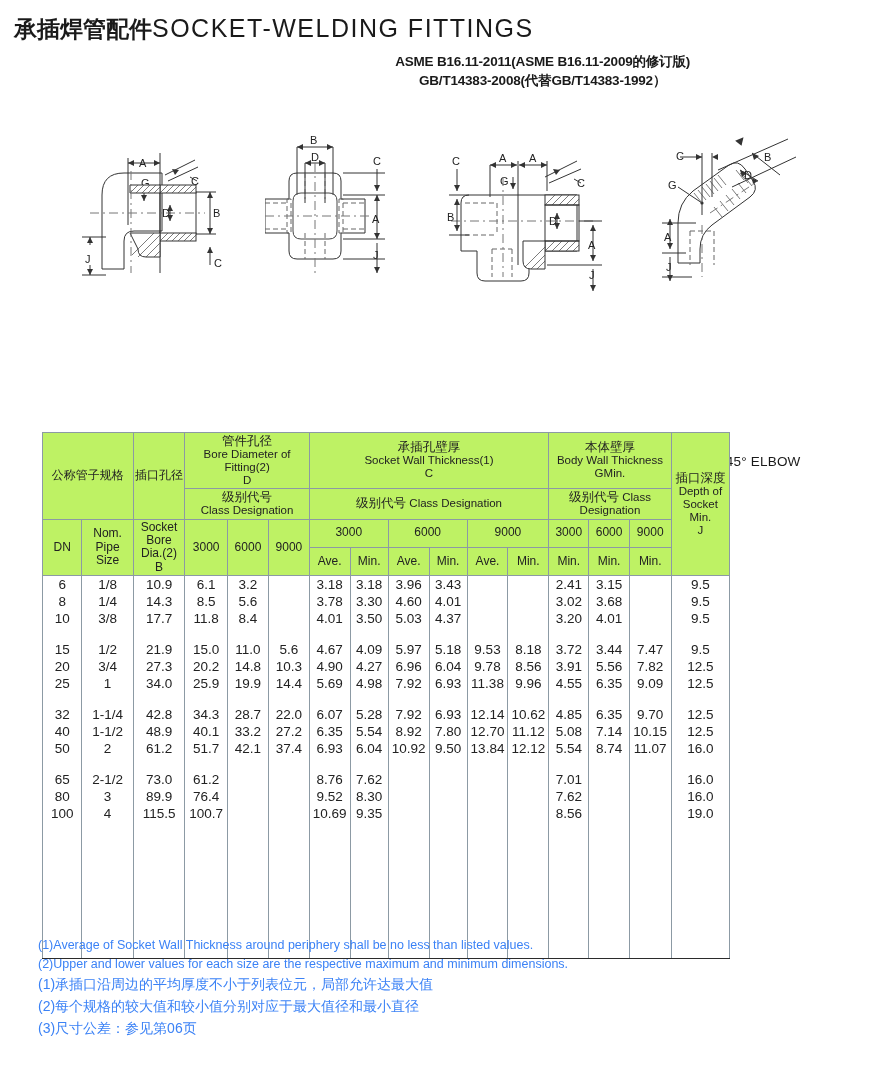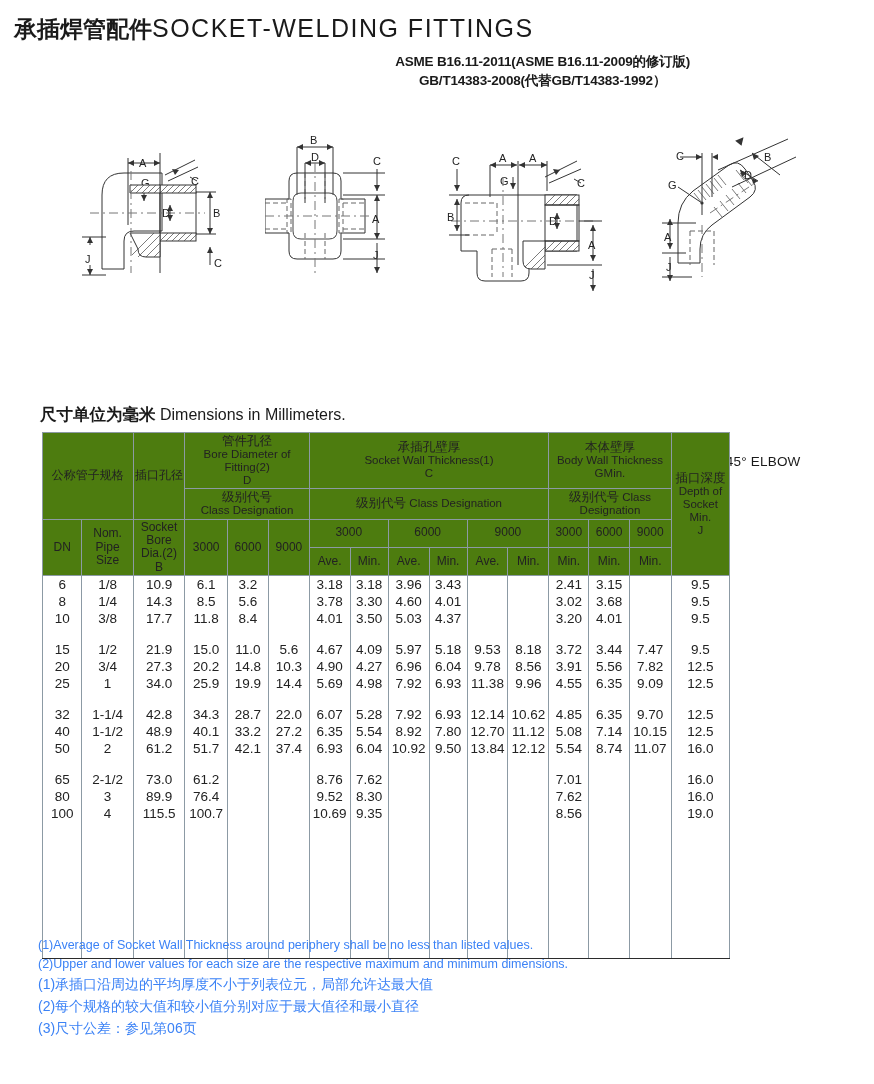--- a/index.html
+++ b/index.html
@@ -53,21 +53,21 @@
   }
   table.spec th, table.spec td{
     border:1px solid #8c9aa4;
     padding:0; margin:0;
     text-align:center; vertical-align:middle;
     font-weight:normal;
     line-height:1.12;
     color:#222;
   }
   table.spec thead th{
-    background:#4d7c0f;
+    background:#bef264;
     font-size:12px;
     padding:1px 1px;
   }
   .hcn{font-size:12.5px;}
   .hen{font-size:11.5px;}
   table.spec tbody td{
     height:17px;
     font-size:13.5px;
     background:transparent;
     border-left:1px solid #8c9aa4;
@@ -423,24 +423,20 @@
           <line x1="30" y1="132" x2="30" y2="156"></line>
           <path d="M30 156 l-3 -6 h6 z" fill="#333" stroke="none"></path>
           <text x="26" y="146" font-size="11" fill="#222" stroke="none" font-family="'Liberation Sans',sans-serif">J</text>
         </g>
       </svg>
       <div class="caption" style="left:-8px;">45°  弯头45°  ELBOW</div>
     </div>
 
   </div>
 
-  <div class="dimhead">
-    <b>尺寸单位为毫米</b>
-    <span>Dimensions in Millimeters.</span>
-  </div>
 
 
   <table class="spec">
     <colgroup>
       <col style="width:48px">
         <col style="width:62px">
       <col style="width:58px">
       <col style="width:47px">
         <col style="width:47px">
         <col style="width:47px">

